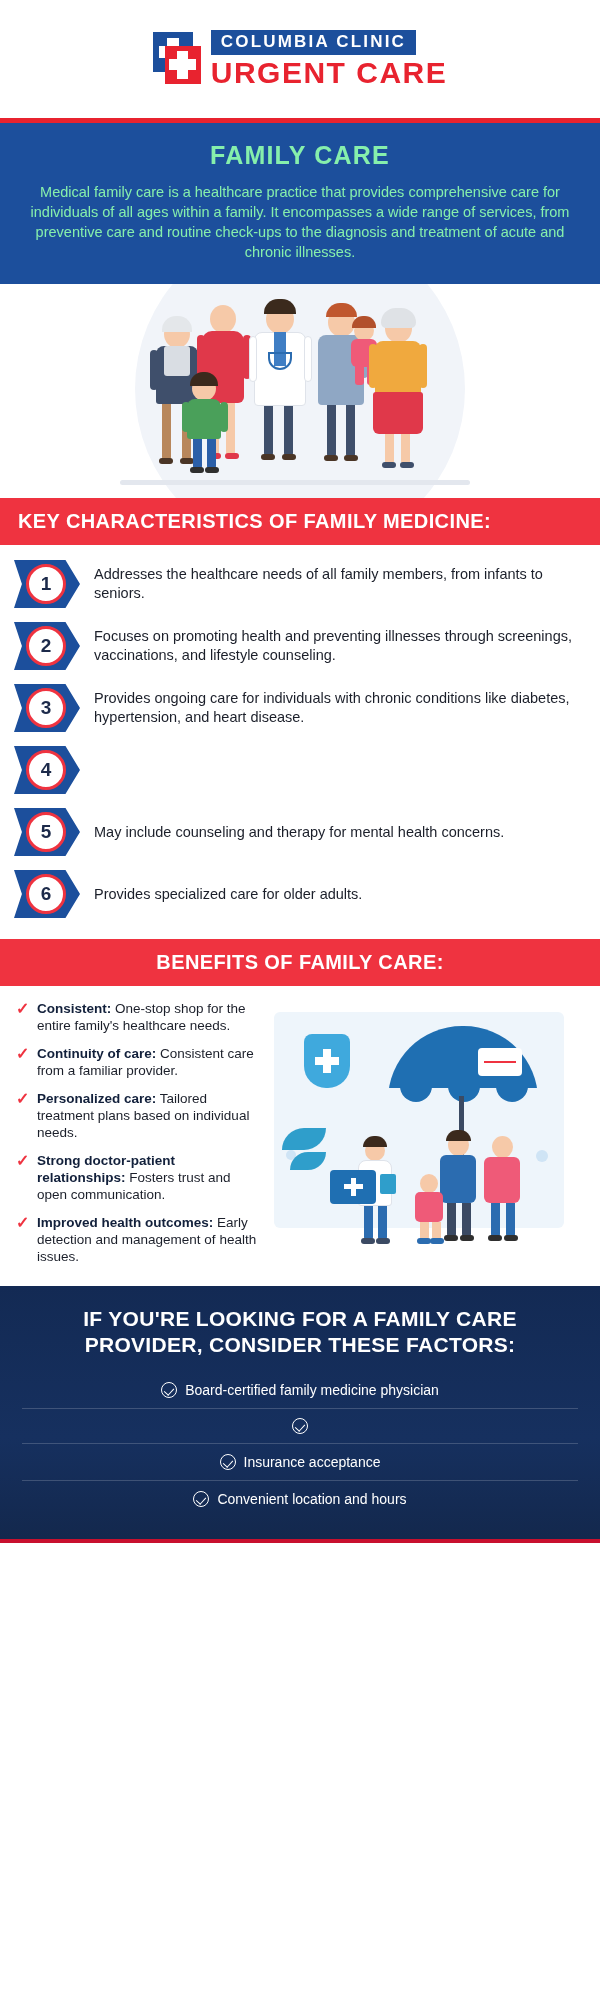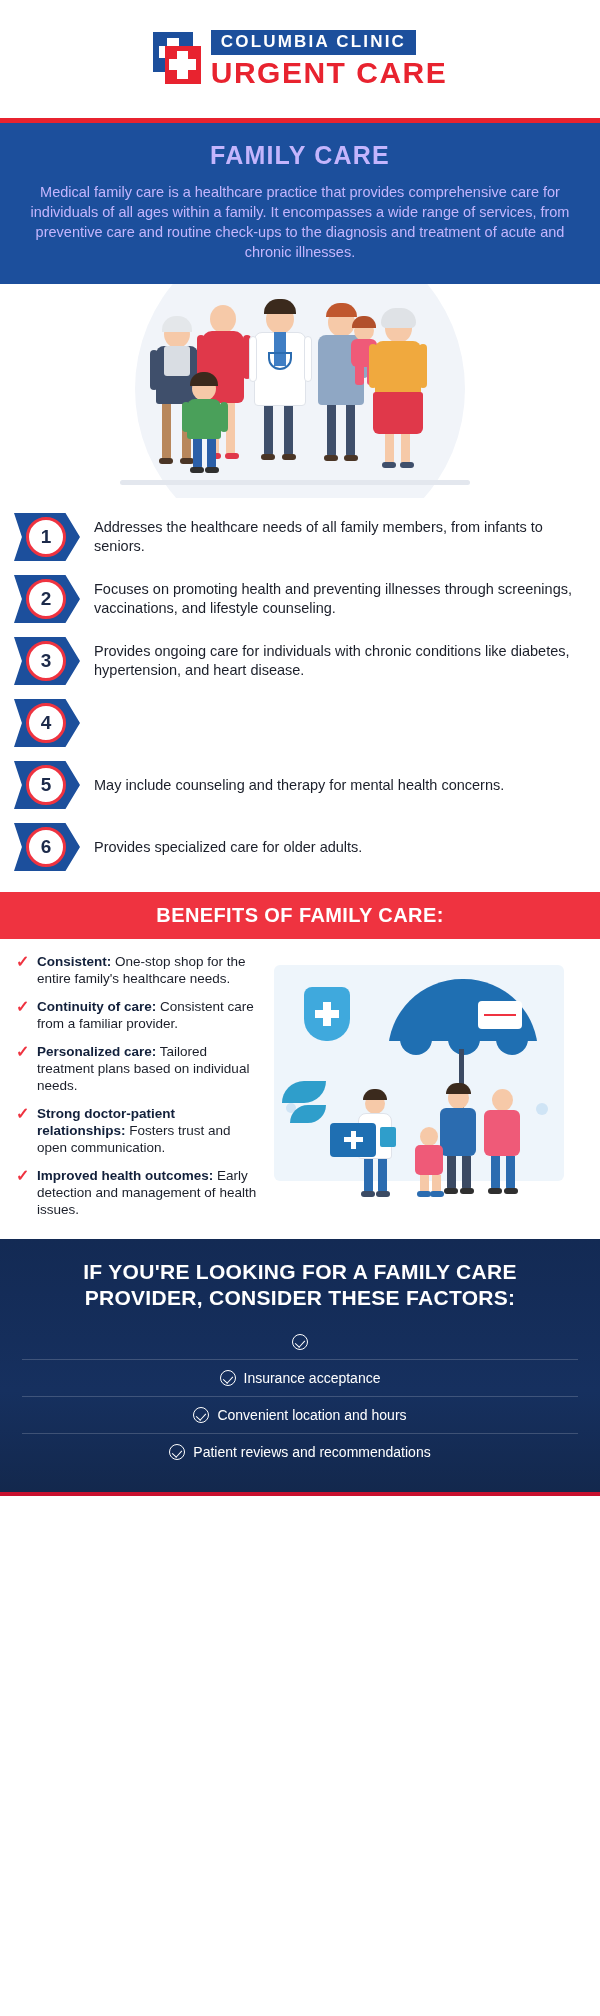--- a/index.html
+++ b/index.html
@@ -69,21 +69,21 @@
     letter-spacing: 1.5px;
     line-height: 32px;
     margin-top: 2px;
   }
 
   .red-rule { height: 5px; background: #e8232f; }
 
   
   .intro {
     background: #1c4f9c;
-    color: #c4b5fd;
+    color: #86efac;
     padding: 18px 22px 22px 22px;
     text-align: center;
   }
   .intro h1 {
     font-size: 25px;
     font-weight: bold;
     letter-spacing: 1.2px;
     margin-bottom: 12px;
   }
   .intro p {
@@ -370,20 +370,21 @@
       <div class="body" style="left:5px;top:78px;width:50px;height:42px;background:#e0384a;border-radius:3px 3px 6px 6px;"></div>
       <div class="leg" style="left:17px;top:120px;height:30px;background:#f6c9a8;"></div>
       <div class="leg" style="left:33px;top:120px;height:30px;background:#f6c9a8;"></div>
       <div class="shoe" style="left:14px;top:148px;background:#3f4f6b;"></div>
       <div class="shoe" style="left:32px;top:148px;background:#3f4f6b;"></div>
       <div class="arm" style="left:1px;top:30px;height:44px;background:#f0a93e;"></div>
       <div class="arm" style="left:51px;top:30px;height:44px;background:#f0a93e;"></div>
     </div>
   </div>
 
+  <div class="sec-head">KEY CHARACTERISTICS OF FAMILY MEDICINE:</div>
 
   <div class="numlist">
     <div class="numrow">
       <div class="badge">
         <div class="ribbon"></div>
         <div class="circle">1</div>
       </div>
       <div class="numtext">Addresses the healthcare needs of all family members, from infants to seniors.</div>
     </div>
     <div class="numrow">
@@ -525,30 +526,30 @@
       <div style="position:absolute;left:62px;top:170px;width:46px;height:34px;background:#1f6fb2;border-radius:4px;"></div>
       <div style="position:absolute;left:83px;top:178px;width:5px;height:18px;background:#ffffff;"></div>
       <div style="position:absolute;left:76px;top:184px;width:19px;height:5px;background:#ffffff;"></div>
     </div>
   </div>
 
   <div class="factors">
     <h2>IF YOU'RE LOOKING FOR A FAMILY CARE PROVIDER, CONSIDER THESE FACTORS:</h2>
     <div class="factor-row">
       <span class="tick"></span>
+      <span class="factor-text">Board-certified family medicine physician</span>
+    </div>
+    <div class="factor-row">
+      <span class="tick"></span>
     </div>
     <div class="factor-row">
       <span class="tick"></span>
       <span class="factor-text">Insurance acceptance</span>
     </div>
     <div class="factor-row">
       <span class="tick"></span>
       <span class="factor-text">Convenient location and hours</span>
     </div>
-    <div class="factor-row">
-      <span class="tick"></span>
-      <span class="factor-text">Patient reviews and recommendations</span>
-    </div>
   </div>
 
   <div class="footer-rule"></div>
 
 </div>
 
 </body></html>

